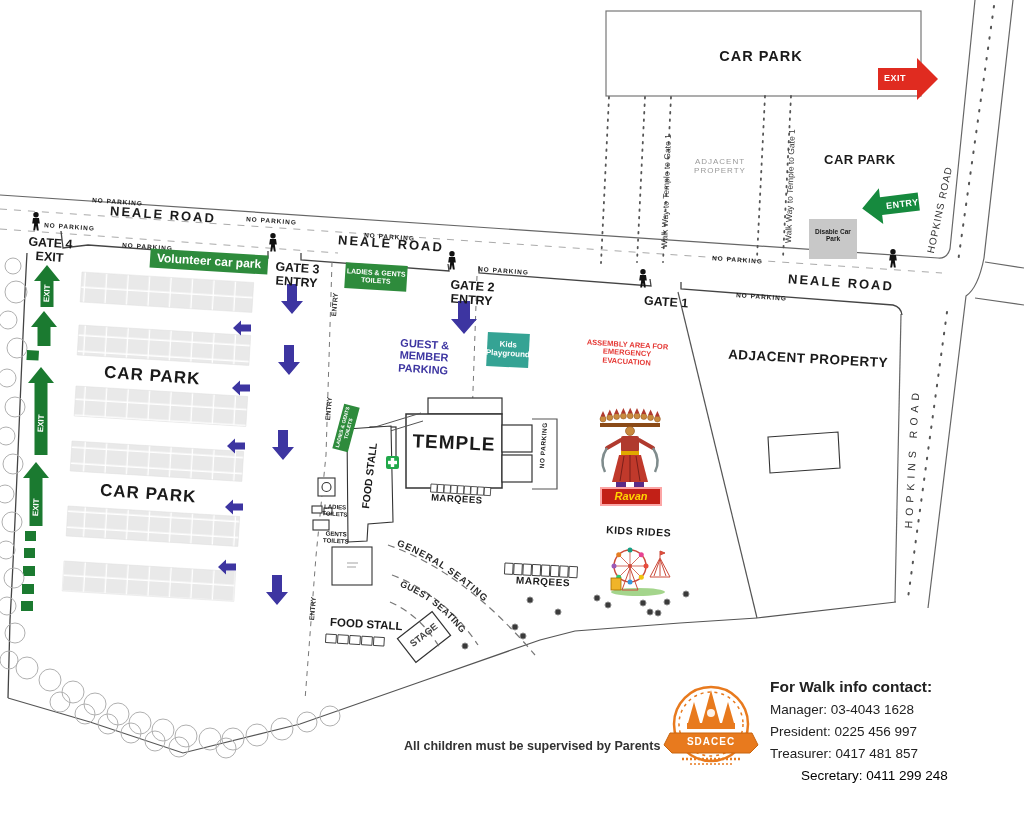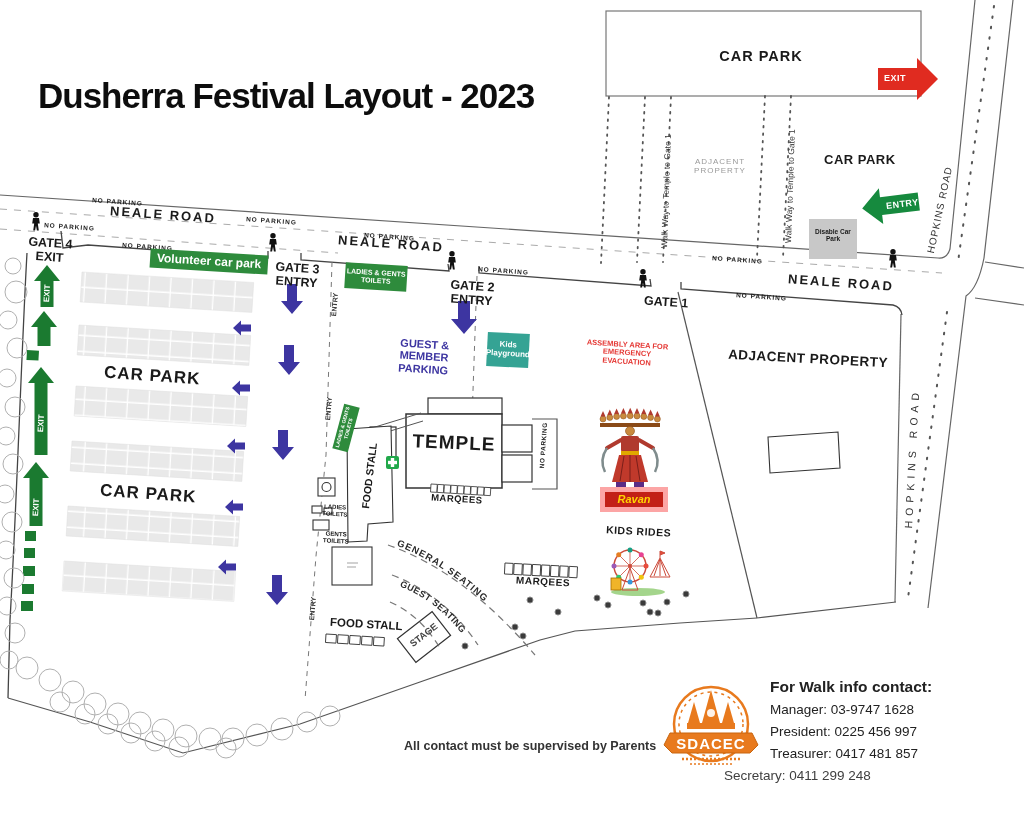--- a/index.html
+++ b/index.html
@@ -328,21 +328,20 @@
     <polygon points="694,702 688,723 700,723" fill="#e87a1e"></polygon>
     <polygon points="728,702 722,723 734,723" fill="#e87a1e"></polygon>
     <rect x="687" y="723" width="48" height="6" fill="#e87a1e"></rect>
     <circle cx="711" cy="713" r="4" fill="#fff" opacity="0.9"></circle>
     <polygon points="670,733 752,733 758,745 750,753 672,753 664,745" fill="#e87a1e" stroke="#c8650f"></polygon>
     <path d="M682,759 L740,759" stroke="#e87a1e" stroke-width="2.5" stroke-dasharray="2 2"></path>
     <path d="M690,764 L732,764" stroke="#e87a1e" stroke-width="1.5" stroke-dasharray="2 2"></path>
   </g>
 </svg>
 
-<div class="lbl b" style="left:38px;top:76px;font-size:35px;letter-spacing:-1px;color:#0d0d0d">Dusherra Festival Layout - 2023</div>
 
 <div class="lbl b" style="left:110px;top:208px;font-size:13px;letter-spacing:2px;transform:rotate(4deg)">NEALE ROAD</div>
 <div class="lbl b" style="left:338px;top:237px;font-size:13px;letter-spacing:2px;transform:rotate(4deg)">NEALE ROAD</div>
 <div class="lbl b" style="left:788px;top:276px;font-size:13px;letter-spacing:2px;transform:rotate(4deg)">NEALE ROAD</div>
 <div class="lbl" style="left:925px;top:252px;font-size:10px;letter-spacing:1px;color:#333;transform:rotate(-78deg);transform-origin:0 0">HOPKINS ROAD</div>
 <div class="lbl" style="left:903px;top:528px;font-size:10.5px;letter-spacing:5px;color:#333;transform:rotate(-87deg);transform-origin:0 0">HOPKINS ROAD</div>
 
 <div class="lbl b" style="left:92px;top:198px;font-size:6.5px;letter-spacing:1px;transform:rotate(4deg)">NO PARKING</div>
 <div class="lbl b" style="left:44px;top:223px;font-size:6.5px;letter-spacing:1px;transform:rotate(4deg)">NO PARKING</div>
 <div class="lbl b" style="left:246px;top:217px;font-size:6.5px;letter-spacing:1px;transform:rotate(4deg)">NO PARKING</div>
@@ -395,26 +394,26 @@
 <div class="lbl b" style="left:516px;top:576px;font-size:10px;letter-spacing:0.5px;transform:rotate(3deg)">MARQEES</div>
 <div class="lbl b" style="left:360px;top:508px;font-size:10.5px;transform:rotate(-83deg);transform-origin:0 0">FOOD STALL</div>
 <div class="lbl b" style="left:330px;top:618px;font-size:11.5px;transform:rotate(3.5deg)">FOOD STALL</div>
 <div class="lbl b c w" style="left:318px;top:504px;width:34px;font-size:6px;transform:rotate(3deg)">LADIES TOILETS</div>
 <div class="lbl b c w" style="left:316px;top:531px;width:40px;font-size:6.2px;transform:rotate(3deg)">GENTS TOILETS</div>
 <div class="lbl b" style="left:330px;top:316px;font-size:7px;color:#333;transform:rotate(-85deg);transform-origin:0 0">ENTRY</div>
 <div class="lbl b" style="left:324px;top:420px;font-size:7px;color:#333;transform:rotate(-85deg);transform-origin:0 0">ENTRY</div>
 <div class="lbl b" style="left:308px;top:620px;font-size:7px;color:#333;transform:rotate(-85deg);transform-origin:0 0">ENTRY</div>
 <div class="lbl b c" style="left:404px;top:630px;width:40px;font-size:9.5px;color:#444;transform:rotate(-38deg)">STAGE</div>
 
-<div class="banner" style="left:600px;top:487px;width:58px;height:15px;background:#c22017;border:5px solid #fca5a5">
+<div class="banner" style="left:600px;top:487px;width:58px;height:15px;background:#c22017;border:2px solid #fca5a5">
   <span class="b" style="color:#ffd400;font-size:11px;font-style:italic">Ravan</span>
 </div>
 <div class="lbl b" style="left:606px;top:526px;font-size:10.5px;letter-spacing:0.5px;transform:rotate(3deg)">KIDS RIDES</div>
 
-<div class="lbl b" style="left:404px;top:739px;font-size:12.5px;color:#333">All contact must be supervised by Parents</div>
-<div class="lbl b c" style="left:676px;top:736px;width:70px;font-size:15px;letter-spacing:1px;color:#fff">SDACEC</div>
+<div class="lbl b" style="left:404px;top:739px;font-size:12.5px;color:#333">All children must be supervised by Parents</div>
+<div class="lbl b c" style="left:676px;top:736px;width:70px;font-size:10px;letter-spacing:1px;color:#fff">SDACEC</div>
 <div class="lbl b" style="left:770px;top:678px;font-size:15.5px;color:#222">For Walk info contact:</div>
-<div class="lbl" style="left:770px;top:702px;font-size:13.5px;color:#222">Manager: 03-9747 1628</div>
+<div class="lbl" style="left:770px;top:702px;font-size:13.5px;color:#222">Manager: 03-4043 1628</div>
 <div class="lbl" style="left:770px;top:724px;font-size:13.5px;color:#222">President: 0225 456 997</div>
 <div class="lbl" style="left:770px;top:746px;font-size:13.5px;color:#222">Treasurer: 0417 481 857</div>
-<div class="lbl" style="left:724px;top:768px;font-size:13.5px;color:#404040">Secretary: 0411 299 248</div>
+<div class="lbl" style="left:801px;top:768px;font-size:13.5px;color:#000000">Secretary: 0411 299 248</div>
 
 </div>
 
 </body></html>

